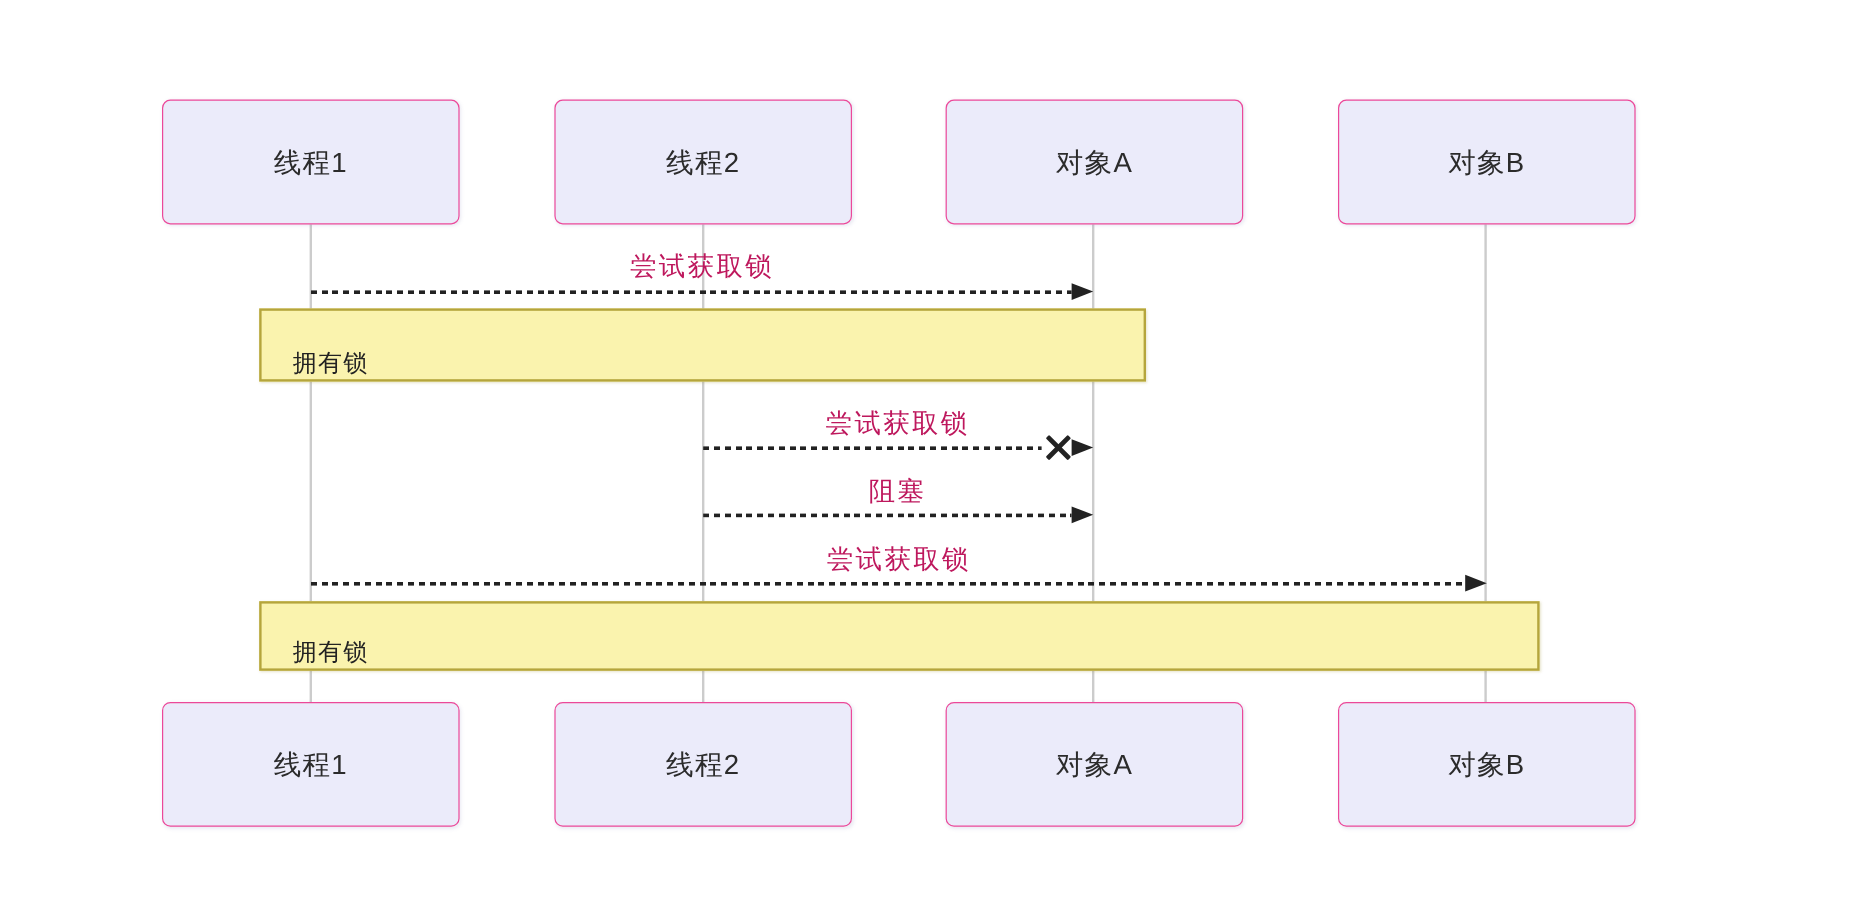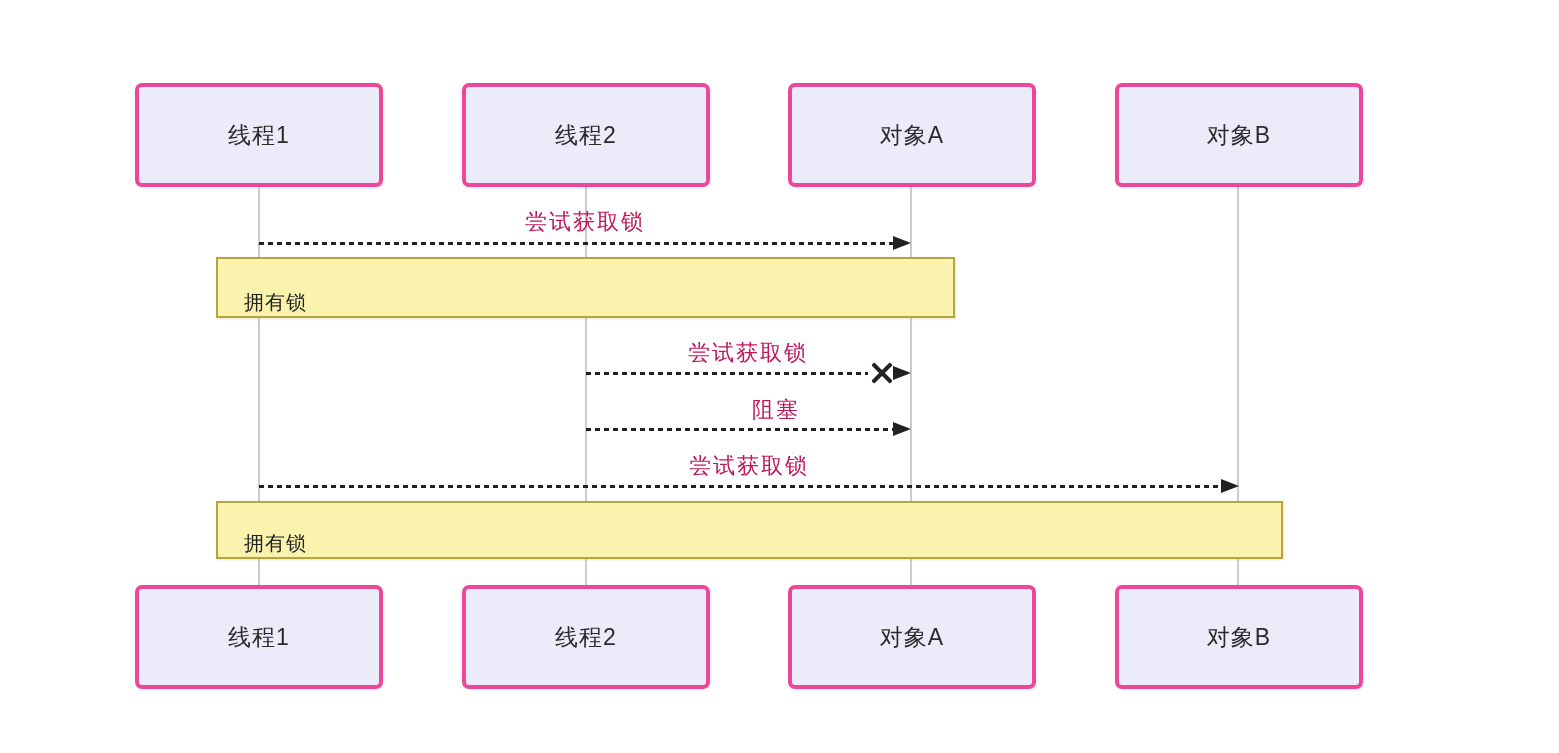--- a/index.html
+++ b/index.html
@@ -8,21 +8,21 @@
     width:1559px;height:753px;
     background:#ffffff;
     overflow:hidden;
     font-family:"Liberation Sans","DejaVu Sans",sans-serif;
   }
   
   .pbox{
     position:absolute;
     width:248px;height:104px;
     background:#ebebfa;
-    border:4px solid #ec4899;
+    border:1px solid #ec4899;
     border-radius:7px;
     box-sizing:border-box;
     display:flex;align-items:center;justify-content:center;
     font-size:23px;color:#2b2b2b;
     letter-spacing:1px;
     box-shadow:1px 1px 3px rgba(140,140,190,0.18);
   }
   
   .lifeline{
     position:absolute;
@@ -97,21 +97,21 @@
 
   <div class="note" style="left:216px;top:257px;width:739px;height:61px;">
     <span>拥有锁</span>
   </div>
 
   <div class="msg-label" style="left:748px;top:338px;">尝试获取锁</div>
   <div class="msg-line" style="left:586px;top:372px;width:282px;"></div>
   <div class="cross" style="left:870px;top:361px;"></div>
   <div class="arrowhead" style="left:893px;top:366px;"></div>
 
-  <div class="msg-label" style="left:776px;top:395px;text-align:right;">阻塞</div>
+  <div class="msg-label" style="left:748px;top:395px;text-align:right;">阻塞</div>
   <div class="msg-line" style="left:586px;top:428px;width:307px;"></div>
   <div class="arrowhead" style="left:893px;top:422px;"></div>
 
   <div class="msg-label" style="left:749px;top:451px;">尝试获取锁</div>
   <div class="msg-line" style="left:259px;top:485px;width:962px;"></div>
   <div class="arrowhead" style="left:1221px;top:479px;"></div>
 
   <div class="note" style="left:216px;top:501px;width:1067px;height:58px;">
     <span>拥有锁</span>
   </div>

